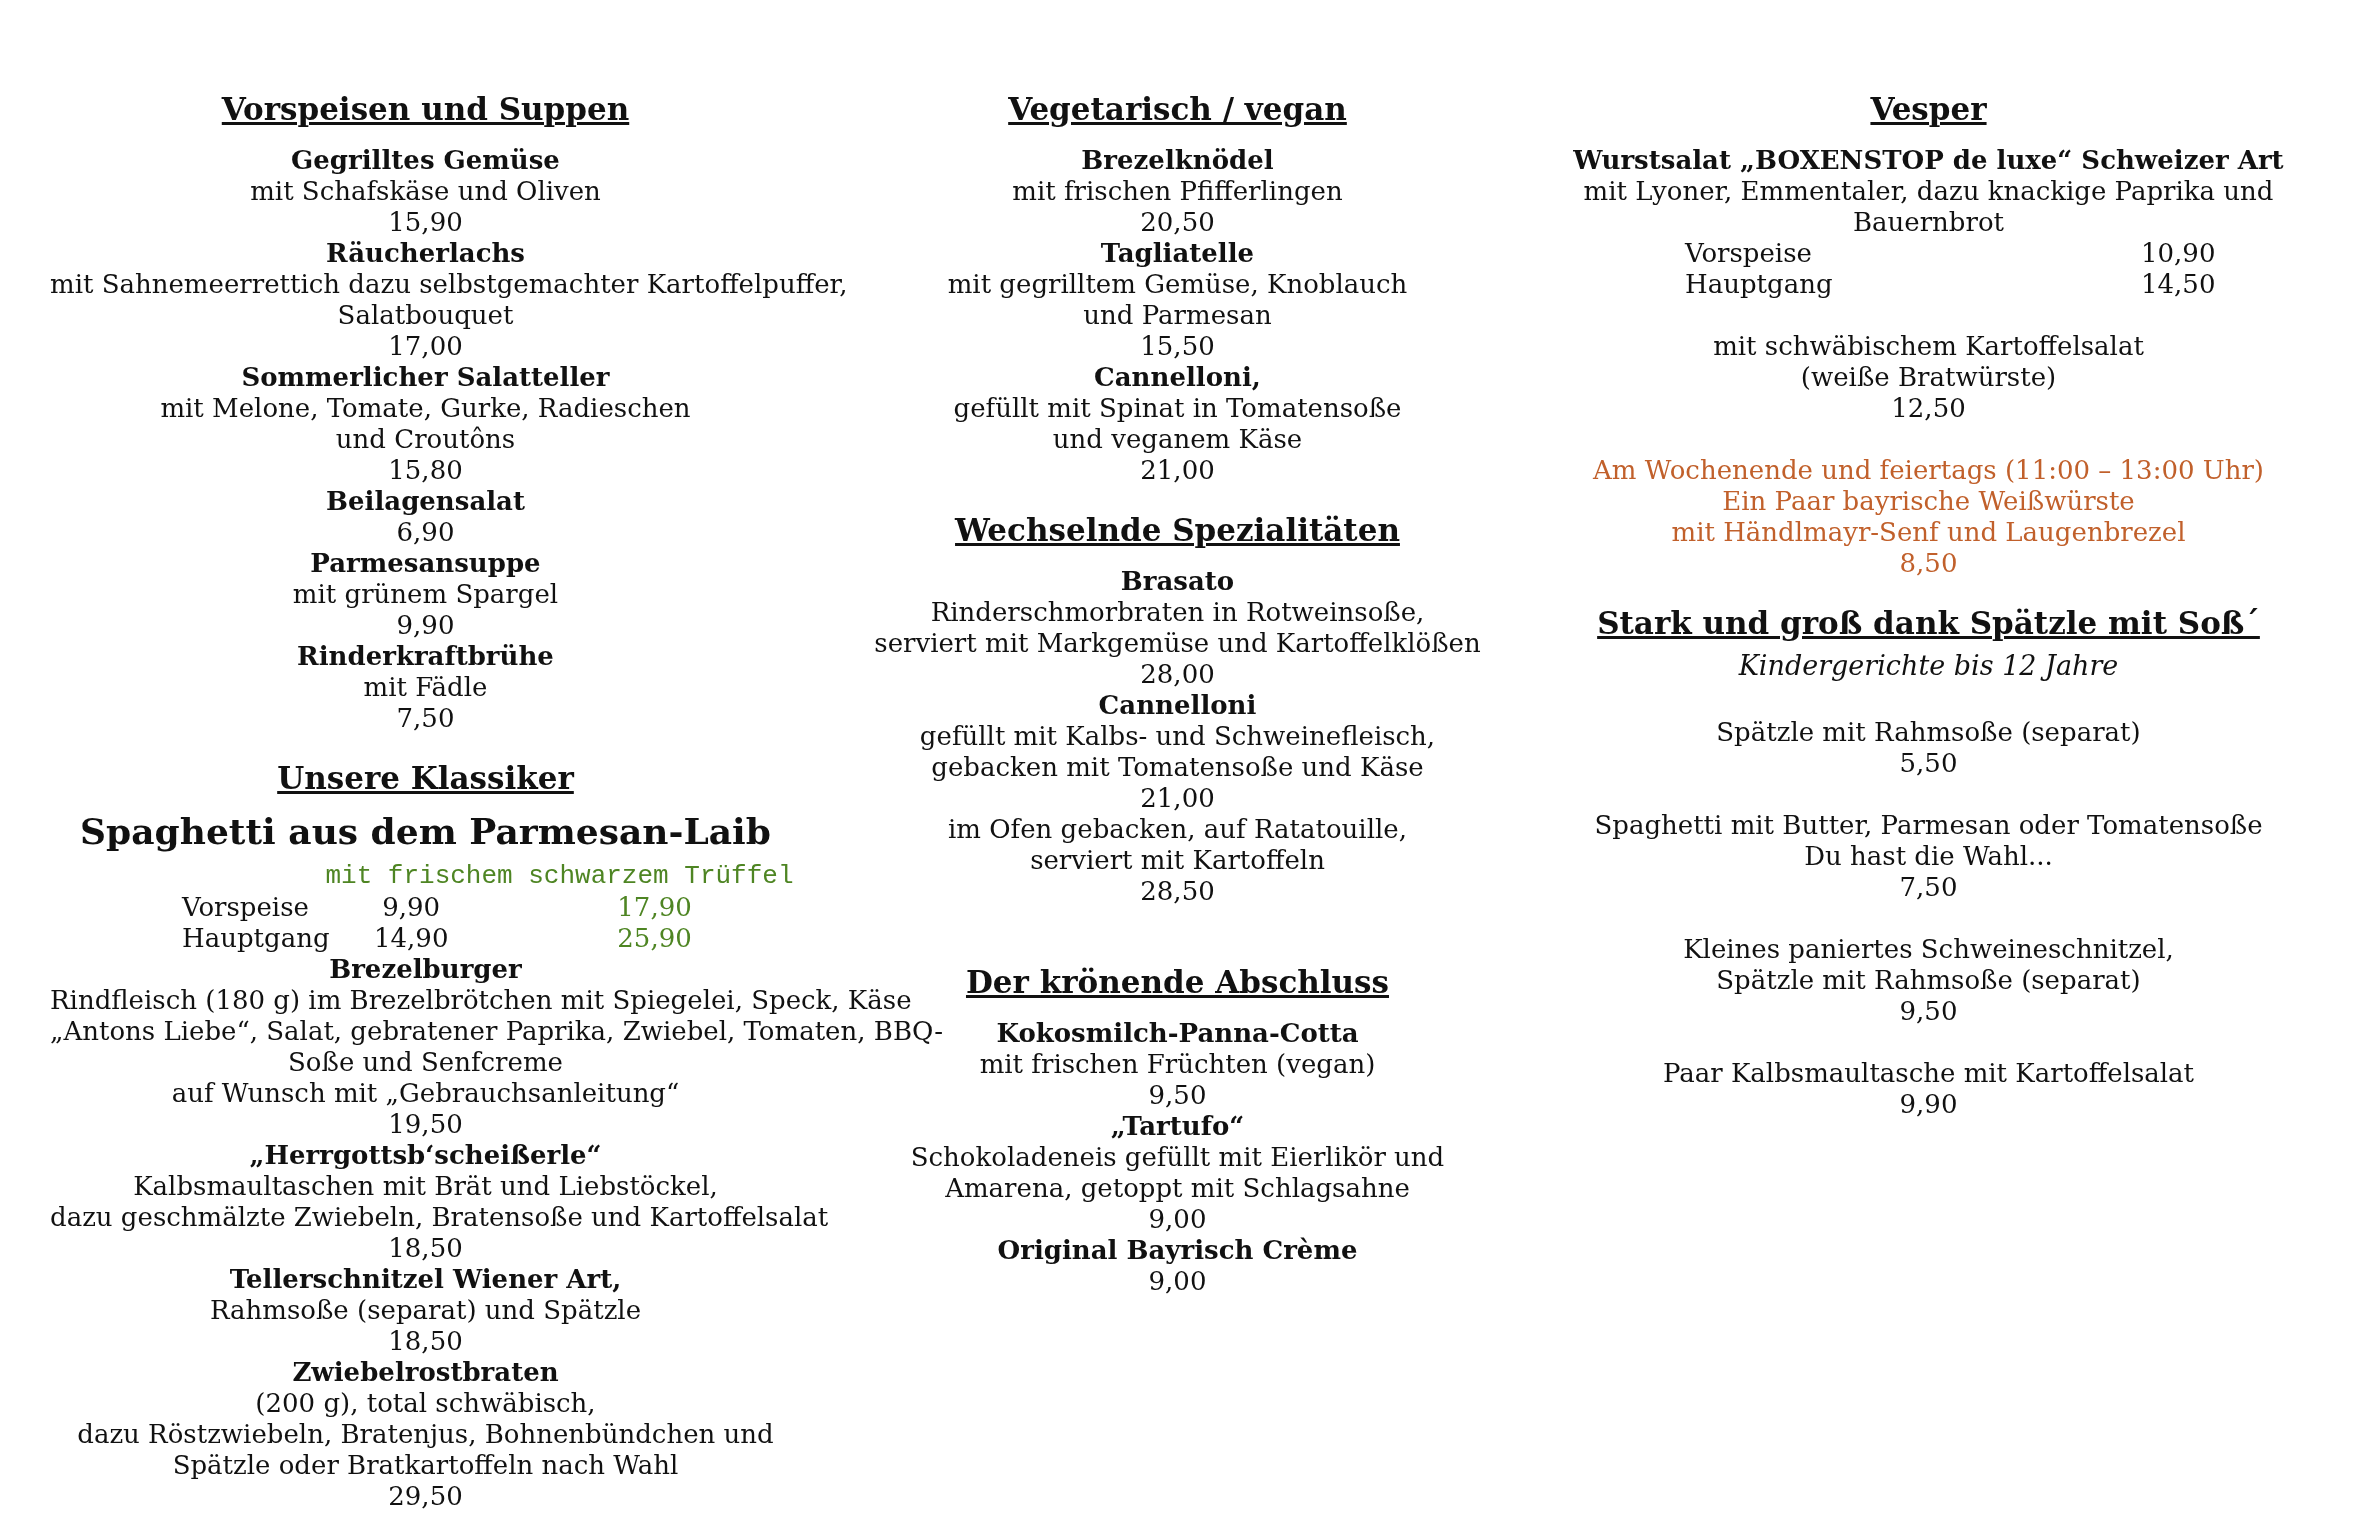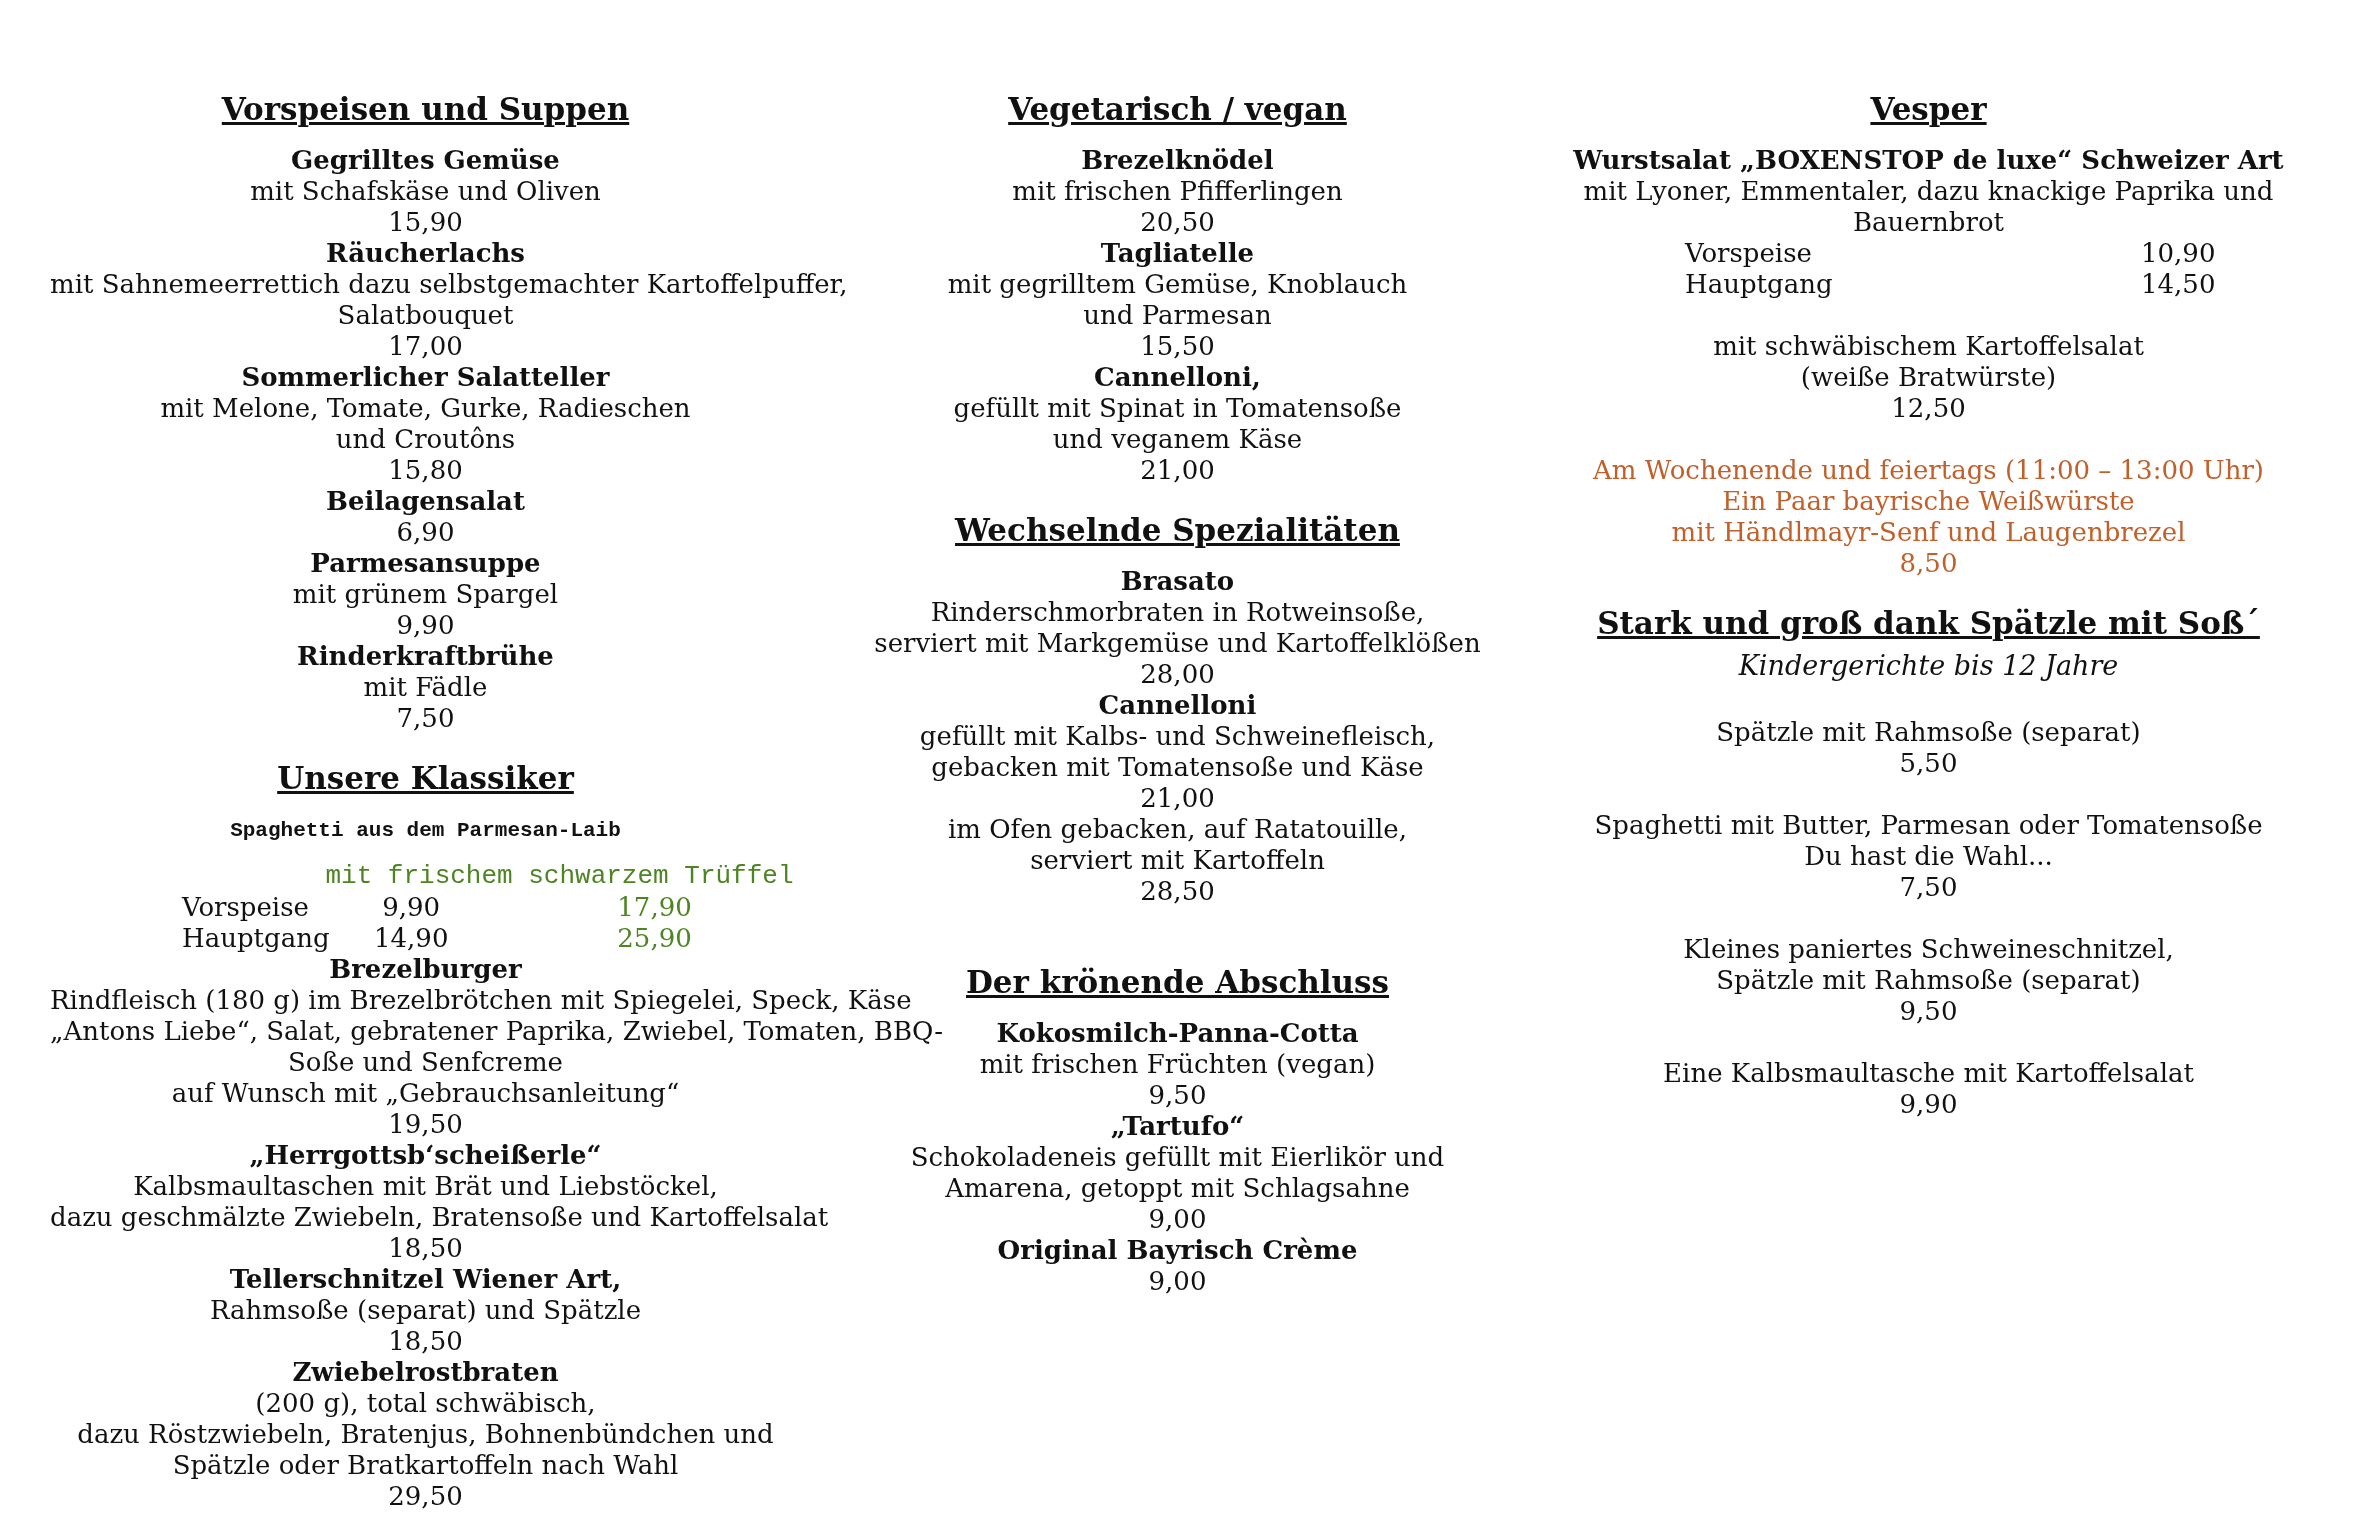--- a/index.html
+++ b/index.html
@@ -31,21 +31,21 @@
   .section-heading.first{margin-top:0;}
   .section-subheading{
     font-size:27px;font-style:italic;line-height:31px;
     margin-top:-9.3px;margin-bottom:5.6px;
   }
   .dish-name,.dish-line,.dish-price{
     font-size:26px;line-height:31px;white-space:nowrap;
   }
   .dish-name{font-weight:bold;}
   .dish-title{
-    font-size:21px;font-weight:bold;line-height:34px;white-space:nowrap;font-family:Liberation Mono, monospace;
+    font-size:36px;font-weight:bold;line-height:34px;white-space:nowrap;
   }
   .spacer{height:31px;}
 
   .truffle-table{margin-top:13px;}
   .truffle-header{
     color:var(--green);
     text-align:right;padding-right:7.5px;
     font-size:26px;line-height:31px;white-space:nowrap;font-family:Liberation Mono, monospace;
   }
   .t-row{display:grid;grid-template-columns:35.2% 25.8% 39%;font-size:26px;line-height:31px;}
@@ -236,17 +236,17 @@
       <div class="dish-price">7,50</div>
     </div>
     <div class="spacer"></div>
     <div>
       <div class="dish-line">Kleines paniertes Schweineschnitzel,</div>
       <div class="dish-line">Spätzle mit Rahmsoße (separat)</div>
       <div class="dish-price">9,50</div>
     </div>
     <div class="spacer"></div>
     <div>
-      <div class="dish-line">Eine Kalbsmaultasche mit Kartoffelsalat</div>
+      <div class="dish-line">Paar Kalbsmaultasche mit Kartoffelsalat</div>
       <div class="dish-price">9,90</div>
     </div>
   </div>
 
 
 </body></html>

